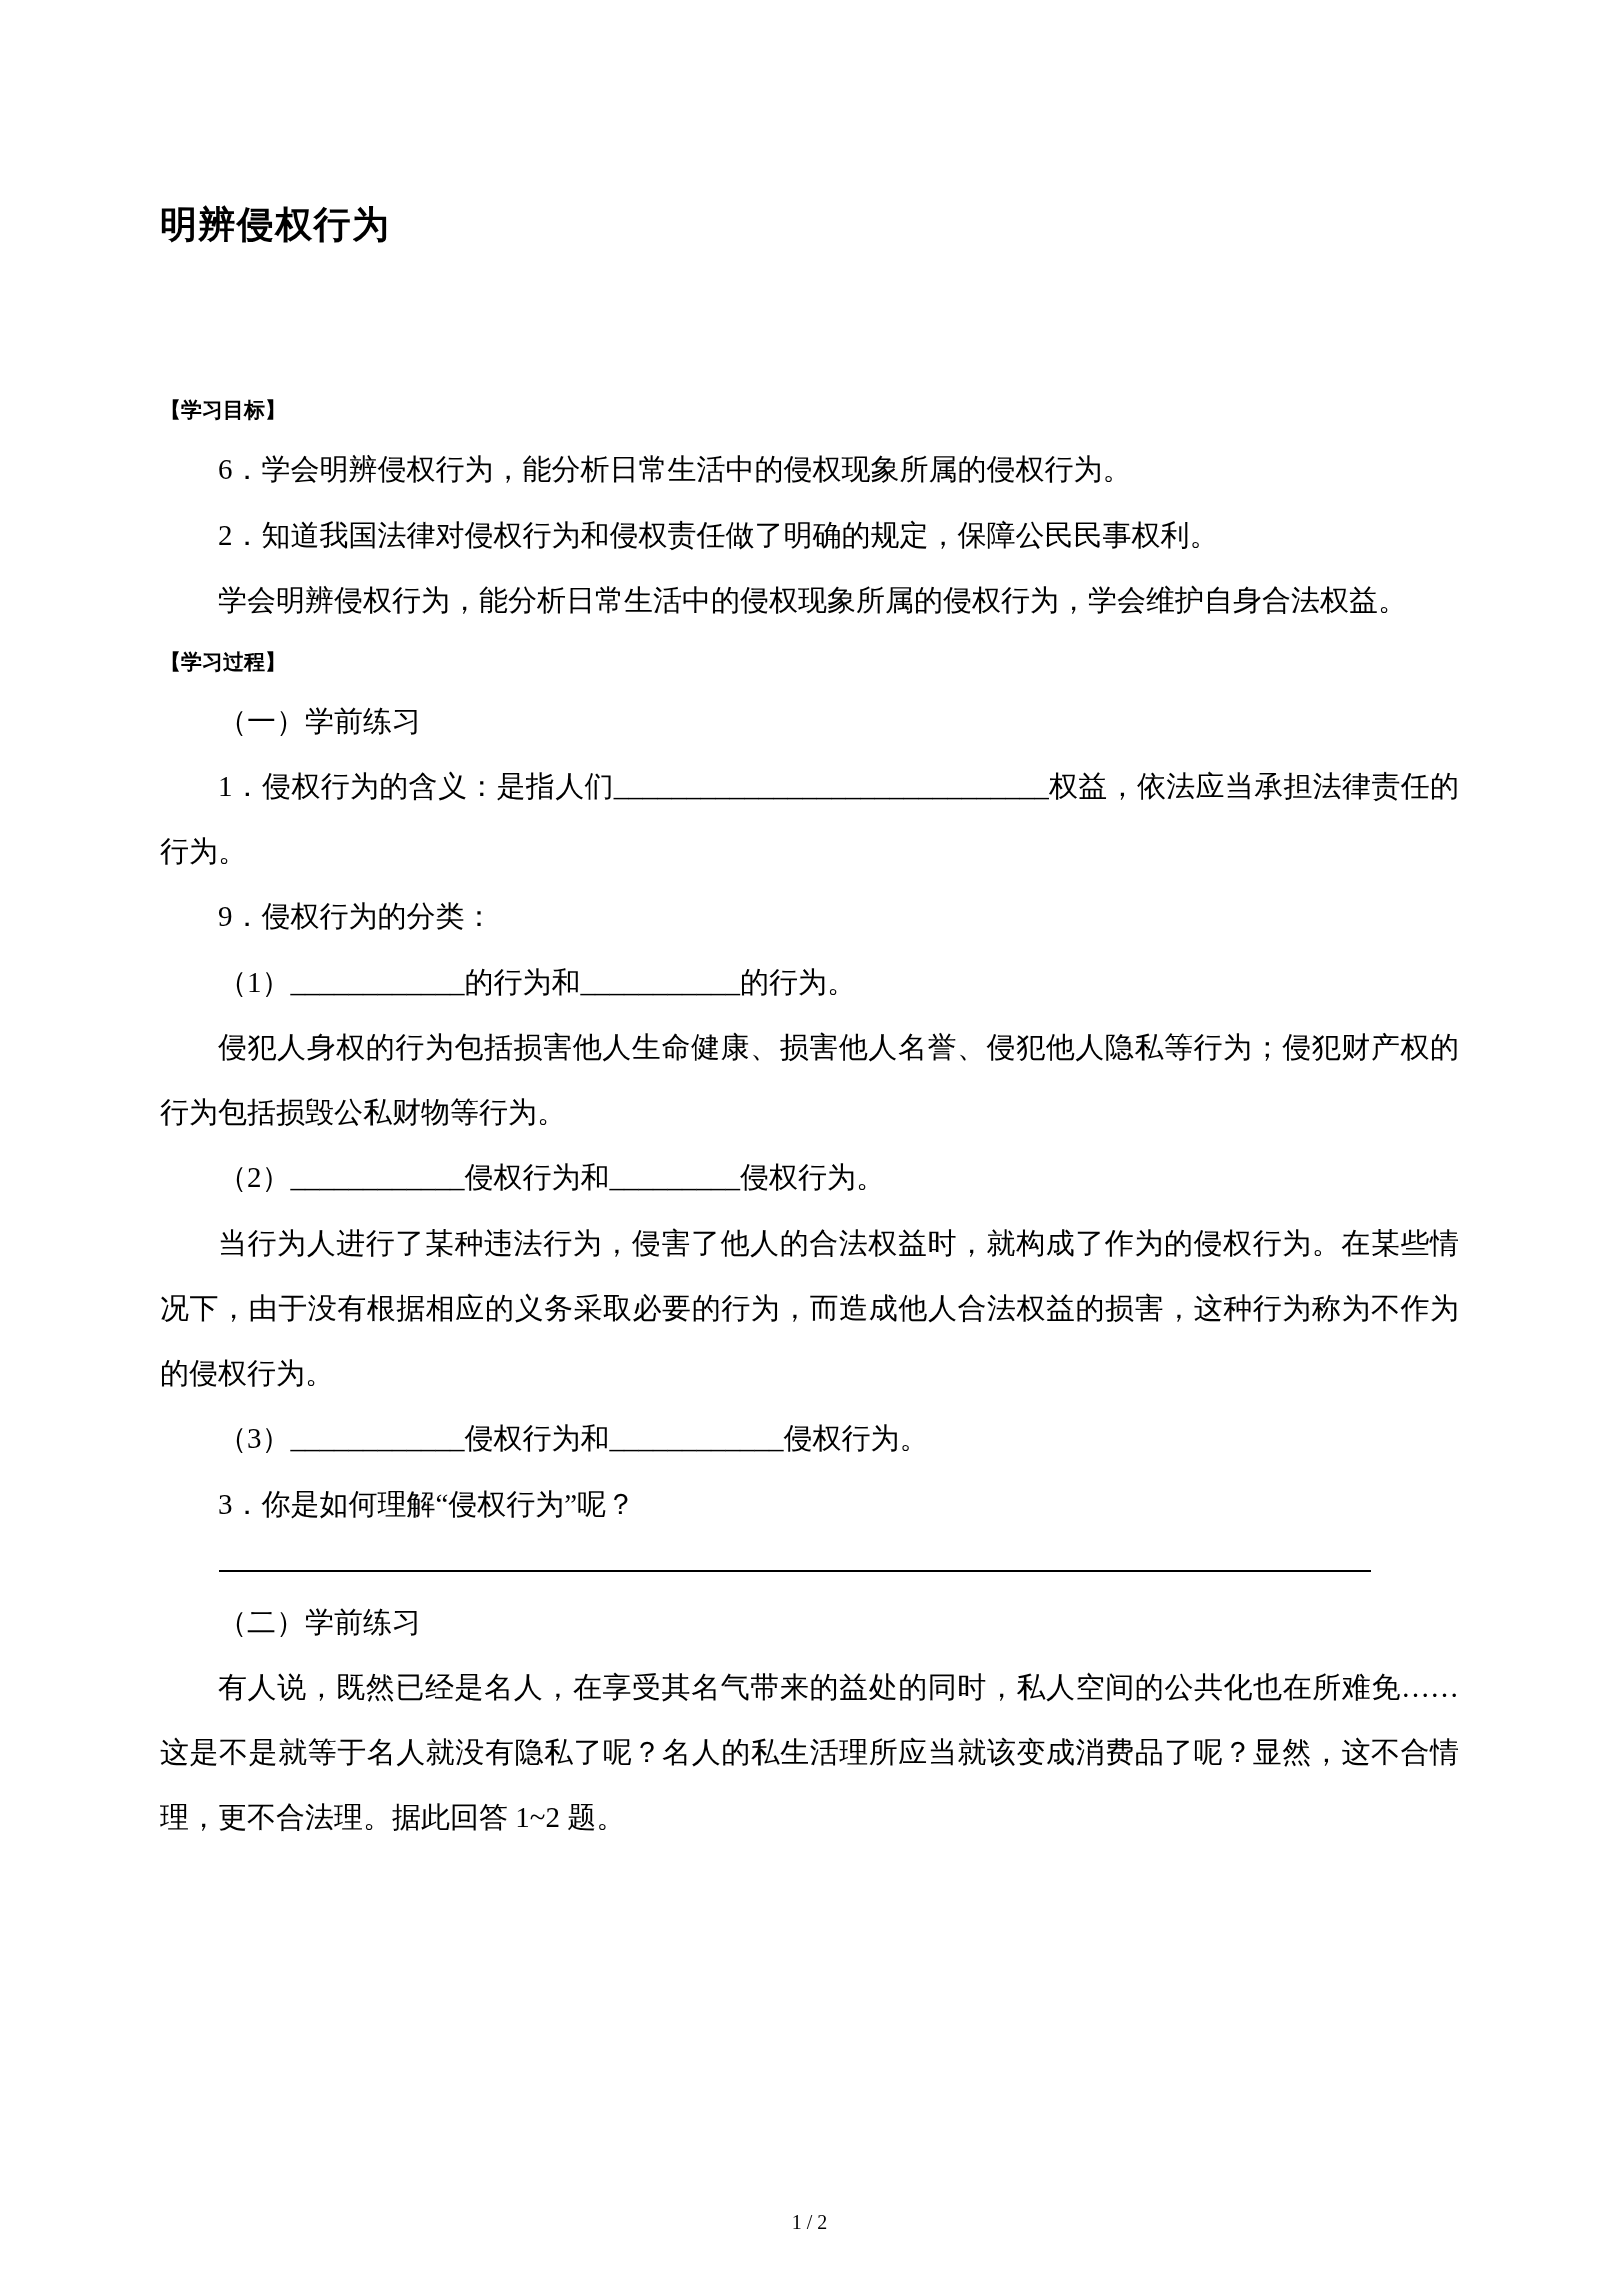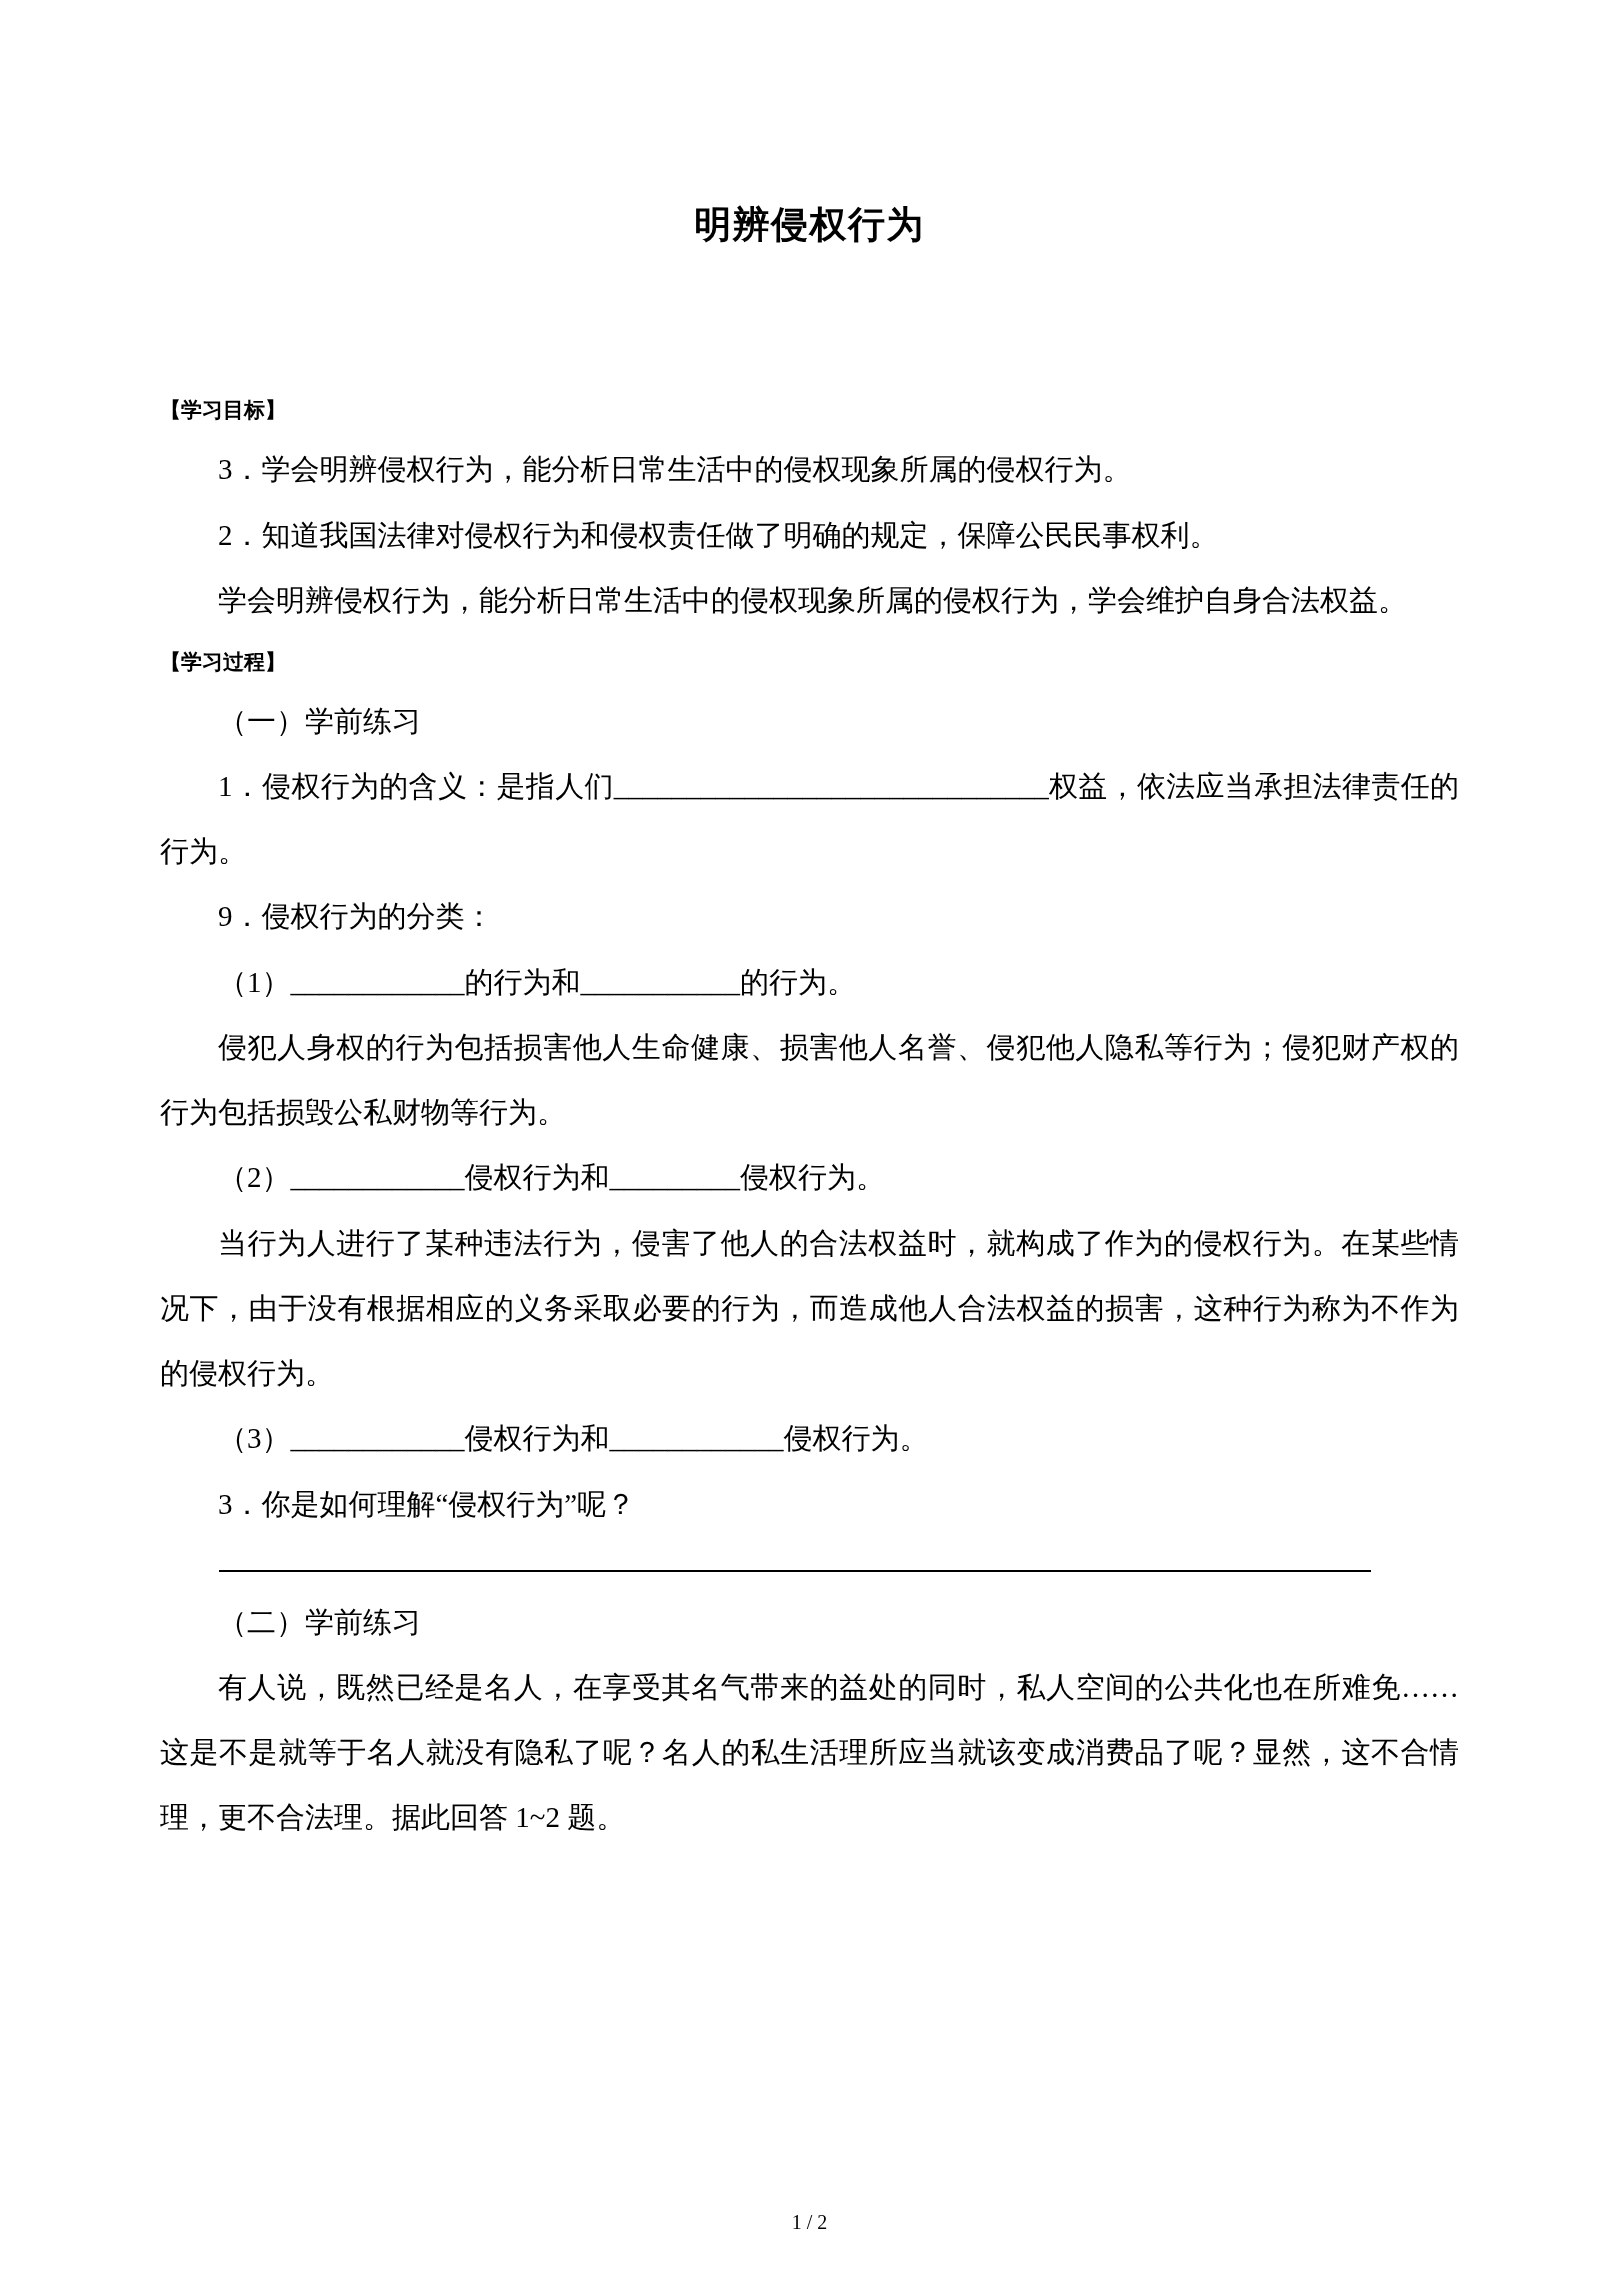--- a/index.html
+++ b/index.html
@@ -17,21 +17,20 @@
     font-family: "Liberation Serif", "DejaVu Serif", serif;
     font-size: 29px;
     line-height: 2.25;
     padding: 201px 164px 61px 160px;
     display: flex;
     flex-direction: column;
   }
   .doc-title {
     font-size: 37px;
     font-weight: bold;
-    text-align: center;
     margin: 0 0 133px 0;
     line-height: 1.3;
     letter-spacing: 1.4px;
   }
   .section-heading {
     font-size: 21px;
     font-weight: bold;
     margin: 12.3px 0 9.5px 0;
     line-height: 1.6;
   }
@@ -58,21 +57,21 @@
   }
 </style>
 </head>
 <body>
 
 <div class="page">
 
   <h1 class="doc-title">明辨侵权行为</h1>
 
   <h2 class="section-heading">【学习目标】</h2>
-  <p class="indent">3．学会明辨侵权行为，能分析日常生活中的侵权现象所属的侵权行为。</p>
+  <p class="indent">6．学会明辨侵权行为，能分析日常生活中的侵权现象所属的侵权行为。</p>
   <p class="indent">2．知道我国法律对侵权行为和侵权责任做了明确的规定，保障公民民事权利。</p>
 
   <p class="indent">学会明辨侵权行为，能分析日常生活中的侵权现象所属的侵权行为，学会维护自身合法权益。</p>
 
   <h2 class="section-heading">【学习过程】</h2>
 
   <p class="indent">（一）学前练习</p>
   <p class="indent">1．侵权行为的含义：是指人们______________________________权益，依法应当承担法律责任的行为。</p>
   <p class="indent">9．侵权行为的分类：</p>
   <p class="indent">（1）____________的行为和___________的行为。</p>

